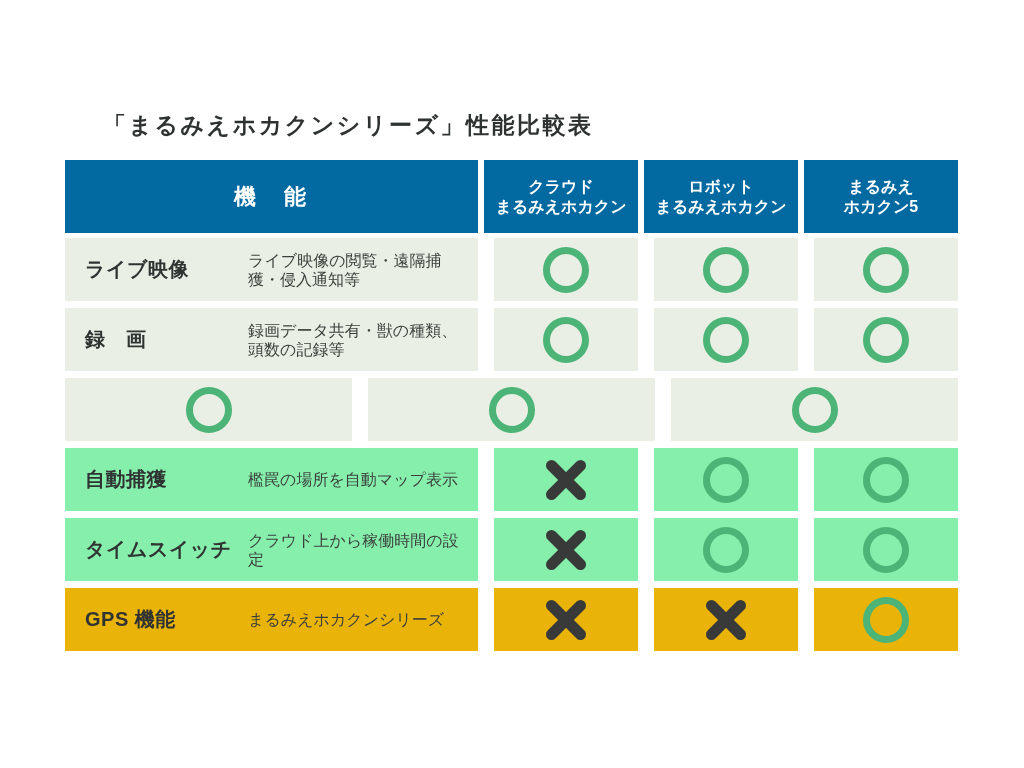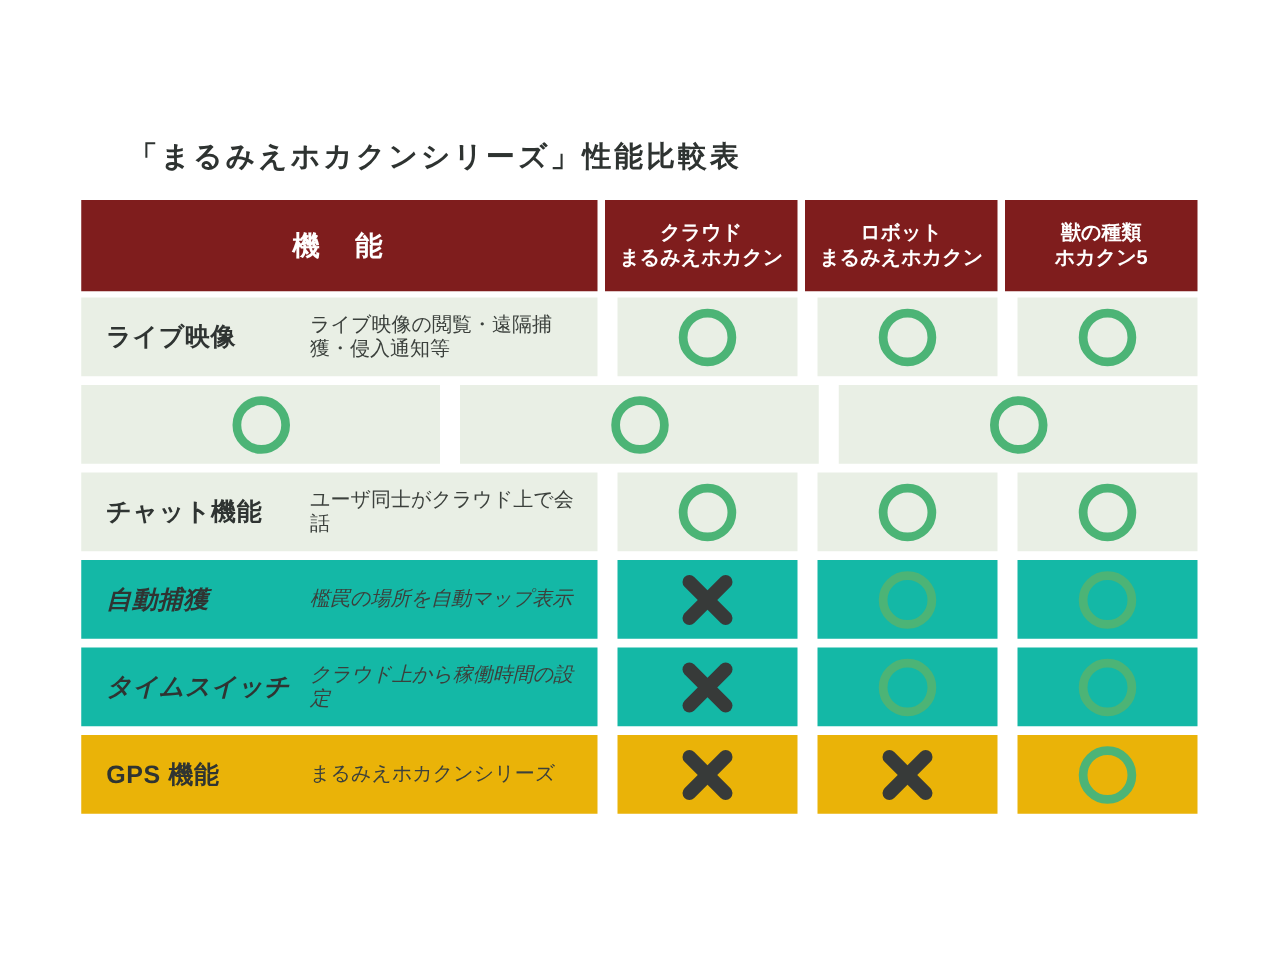--- a/index.html
+++ b/index.html
@@ -33,21 +33,21 @@
     top: 160px;
     width: 893px;
   }
   .header-row {
     display: flex;
     gap: 6px;
     height: 73px;
     margin-bottom: 5px;
   }
   .header-cell {
-    background: #7f1d1d;
+    background: #0369a1;
     color: #ffffff;
     font-weight: 700;
     display: flex;
     flex-direction: column;
     align-items: center;
     justify-content: center;
     text-align: center;
   }
   .function-header {
     width: 413px;
@@ -64,21 +64,21 @@
     flex-direction: column;
     gap: 7px;
   }
   .row {
     display: flex;
     gap: 16px;
     height: 63px;
   }
   .row > div { background: #e9efe5; }
   .row.tier-light  > div { background: #e9efe5; }
-  .row.tier-medium > div { background: #14b8a6; font-style: italic; }
+  .row.tier-medium > div { background: #86efac; }
   .row.tier-dark   > div { background: #eab308; }
   .feature-cell {
     width: 413px;
     display: flex;
     align-items: center;
     padding-left: 20px;
   }
   .feature-label {
     width: 163px;
     flex-shrink: 0;
@@ -142,21 +142,21 @@
       </div>
       <div class="header-cell product-header">
         <span>クラウド</span>
         <span>まるみえホカクン</span>
       </div>
       <div class="header-cell product-header">
         <span>ロボット</span>
         <span>まるみえホカクン</span>
       </div>
       <div class="header-cell product-header">
-        <span>獣の種類</span>
+        <span>まるみえ</span>
         <span>ホカクン5</span>
       </div>
     </div>
 
     <div class="body-rows">
   <div class="row tier-light">
     <div class="feature-cell">
       <span class="feature-label">ライブ映像</span>
       <span class="feature-desc">ライブ映像の閲覧・遠隔捕獲・侵入通知等</span>
     </div>
@@ -165,36 +165,36 @@
           </div>
     <div class="support-cell">
             <span class="mark-circle"></span>
           </div>
     <div class="support-cell">
             <span class="mark-circle"></span>
           </div>
   </div>
 
   <div class="row tier-light">
+    <div class="feature-cell">
+      <span class="feature-label">録　画</span>
+      <span class="feature-desc">録画データ共有・獣の種類、頭数の記録等</span>
+    </div>
     <div class="support-cell">
             <span class="mark-circle"></span>
           </div>
     <div class="support-cell">
             <span class="mark-circle"></span>
           </div>
     <div class="support-cell">
             <span class="mark-circle"></span>
           </div>
   </div>
 
   <div class="row tier-light">
-    <div class="feature-cell">
-      <span class="feature-label">チャット機能</span>
-      <span class="feature-desc">ユーザ同士がクラウド上で会話</span>
-    </div>
     <div class="support-cell">
             <span class="mark-circle"></span>
           </div>
     <div class="support-cell">
             <span class="mark-circle"></span>
           </div>
     <div class="support-cell">
             <span class="mark-circle"></span>
           </div>
   </div>

